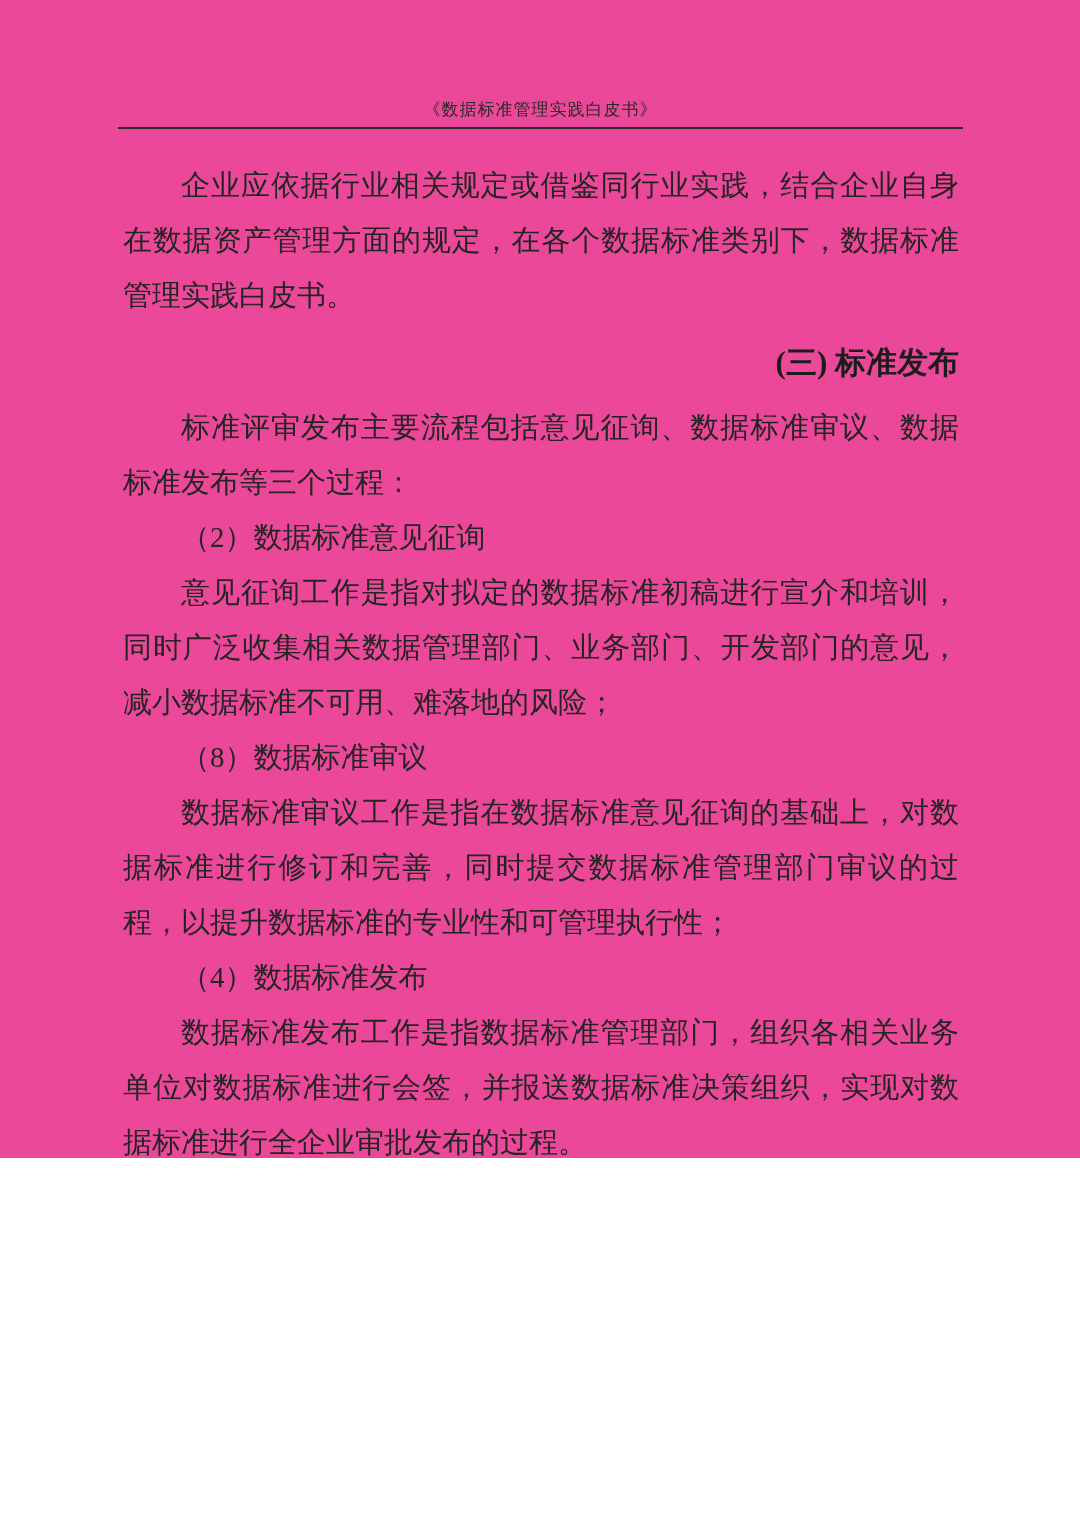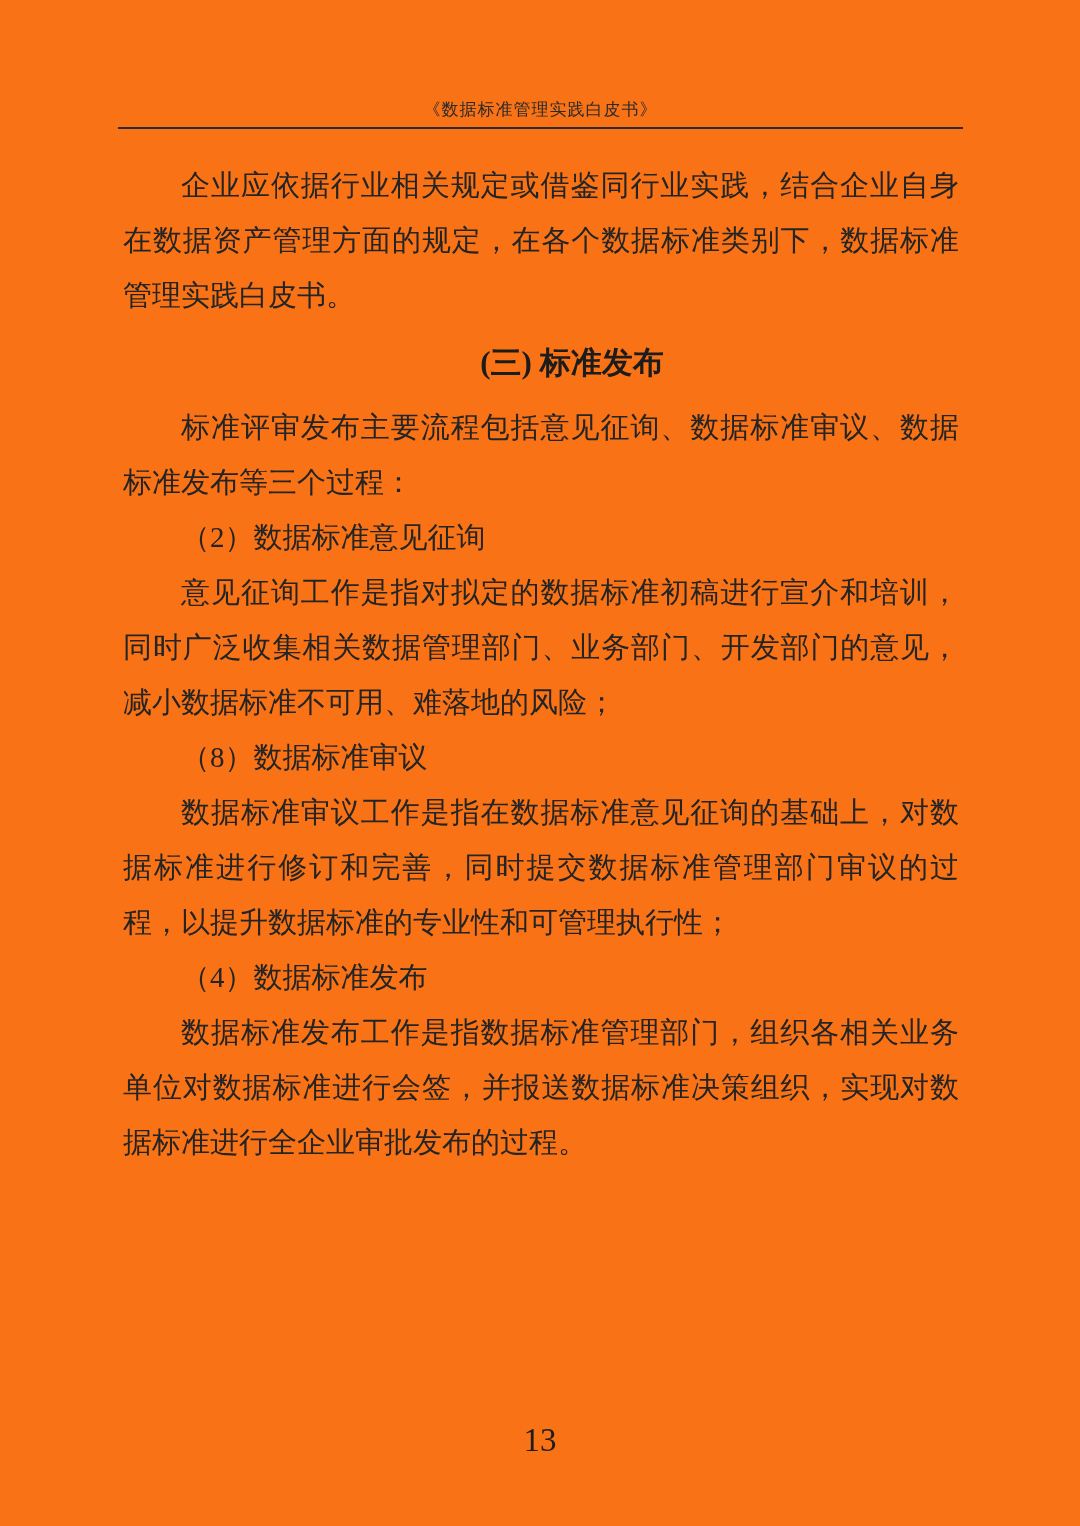--- a/index.html
+++ b/index.html
@@ -3,22 +3,22 @@
 <meta charset="utf-8">
 <style>
   html, body {
     margin: 0;
     padding: 0;
     background: #ffffff;
   }
   .page {
     position: relative;
     width: 1080px;
-    height: 1526px;
-    background: #f97316;
+    height: 1158px;
+    background: #ec4899;
     font-family: "Liberation Serif", "DejaVu Serif", serif;
     color: #222222;
     overflow: hidden;
   }
   .page-header {
     position: absolute;
     top: 98px;
     left: 118px;
     width: 845px;
     text-align: center;
@@ -51,21 +51,21 @@
     text-indent: 2em;
   }
   .section-heading {
     font-weight: 700;
     font-size: 31px;
     color: #1c1c1c;
     text-indent: 2em;
     margin: 0;
     padding: 16px 0 13px 0;
     line-height: 48px;
-    text-align: center;
+    text-align: right;
   }
   .page-footer {
     position: absolute;
     top: 1422px;
     left: 0;
     width: 1080px;
     text-align: center;
     font-size: 33px;
     color: #1d1d1d;
   }

